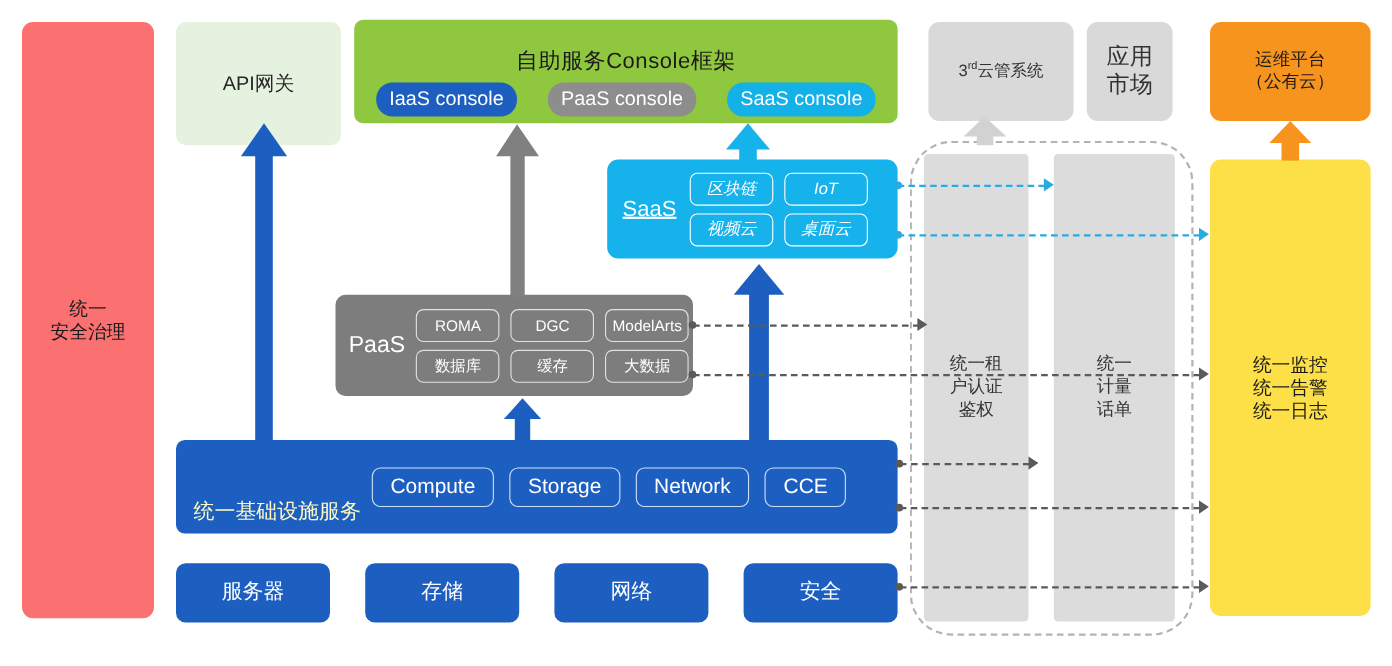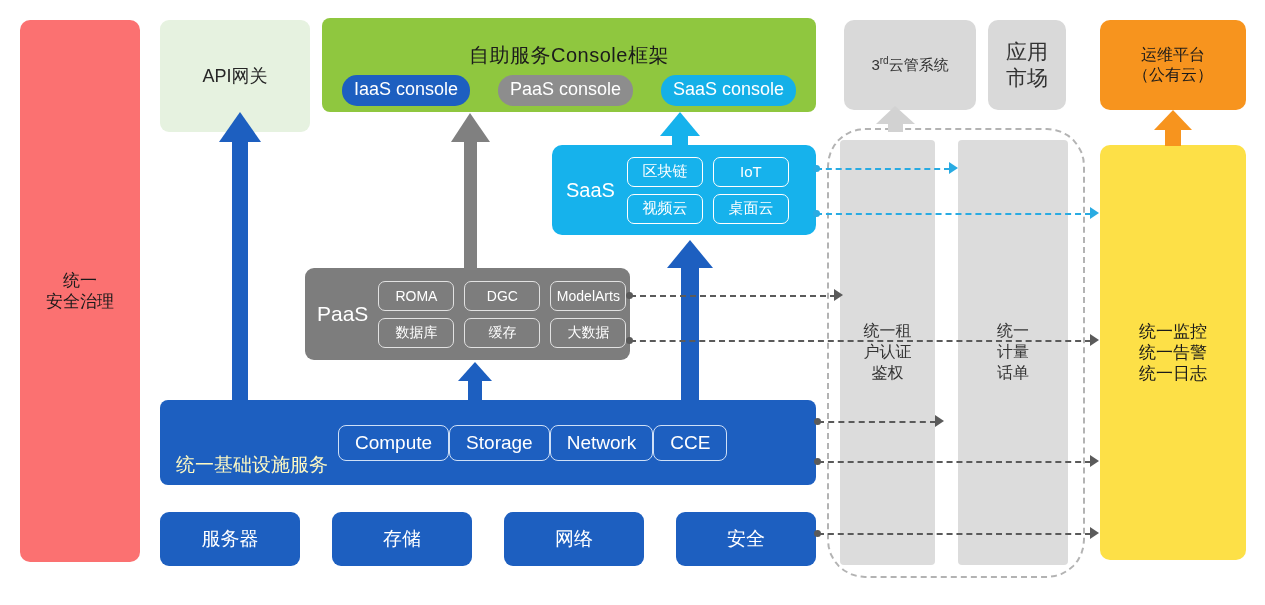--- a/index.html
+++ b/index.html
@@ -74,23 +74,23 @@
     left:1100px;top:145px;width:146px;height:415px;
     background:#fde047;color:#1a1a1a;font-size:17px;border-radius:10px;
   }
 
   
   .saas{
     left:552px;top:145px;width:264px;height:90px;
     background:#16b2ec;border-radius:10px;
     display:flex;align-items:center;padding-left:14px;
   }
-  .saas-label{color:#fff;font-size:20px;margin-right:12px;}
+  .saas-label{color:#fff;font-size:20px;margin-right:12px;text-decoration:underline;}
   .saas-grid{display:flex;flex-direction:column;gap:7px;}
-  .saas-row{display:flex;gap:10px;}
+  .saas-row{display:flex;gap:10px;font-style:italic;}
   .chip-out{
     border:1.6px solid #ffffff;border-radius:7px;color:#fff;
     font-size:15px;width:74px;height:28px;
     display:flex;align-items:center;justify-content:center;
   }
 
   
   .paas{
     left:305px;top:268px;width:325px;height:92px;
     background:#7d7d7d;border-radius:9px;
@@ -105,21 +105,21 @@
     display:flex;align-items:center;justify-content:center;
   }
 
   
   .infra{
     left:160px;top:400px;width:656px;height:85px;
     background:#1d5fc0;border-radius:8px;
     display:flex;align-items:center;padding-left:16px;
   }
   .infra-label{color:#fef9c3;font-size:19px;margin-right:10px;white-space:nowrap;margin-top:44px;}
-  .infra-chips{display:flex;}
+  .infra-chips{display:flex;gap:14px;}
   .chip-infra{
     border:1.6px solid #cfe0f7;border-radius:8px;color:#fff;
     font-size:19px;padding:6px 16px;white-space:nowrap;
   }
 
   
   .bbox{
     background:#1d5fc0;color:#fff;border-radius:9px;font-size:19px;
     top:512px;height:54px;
   }

